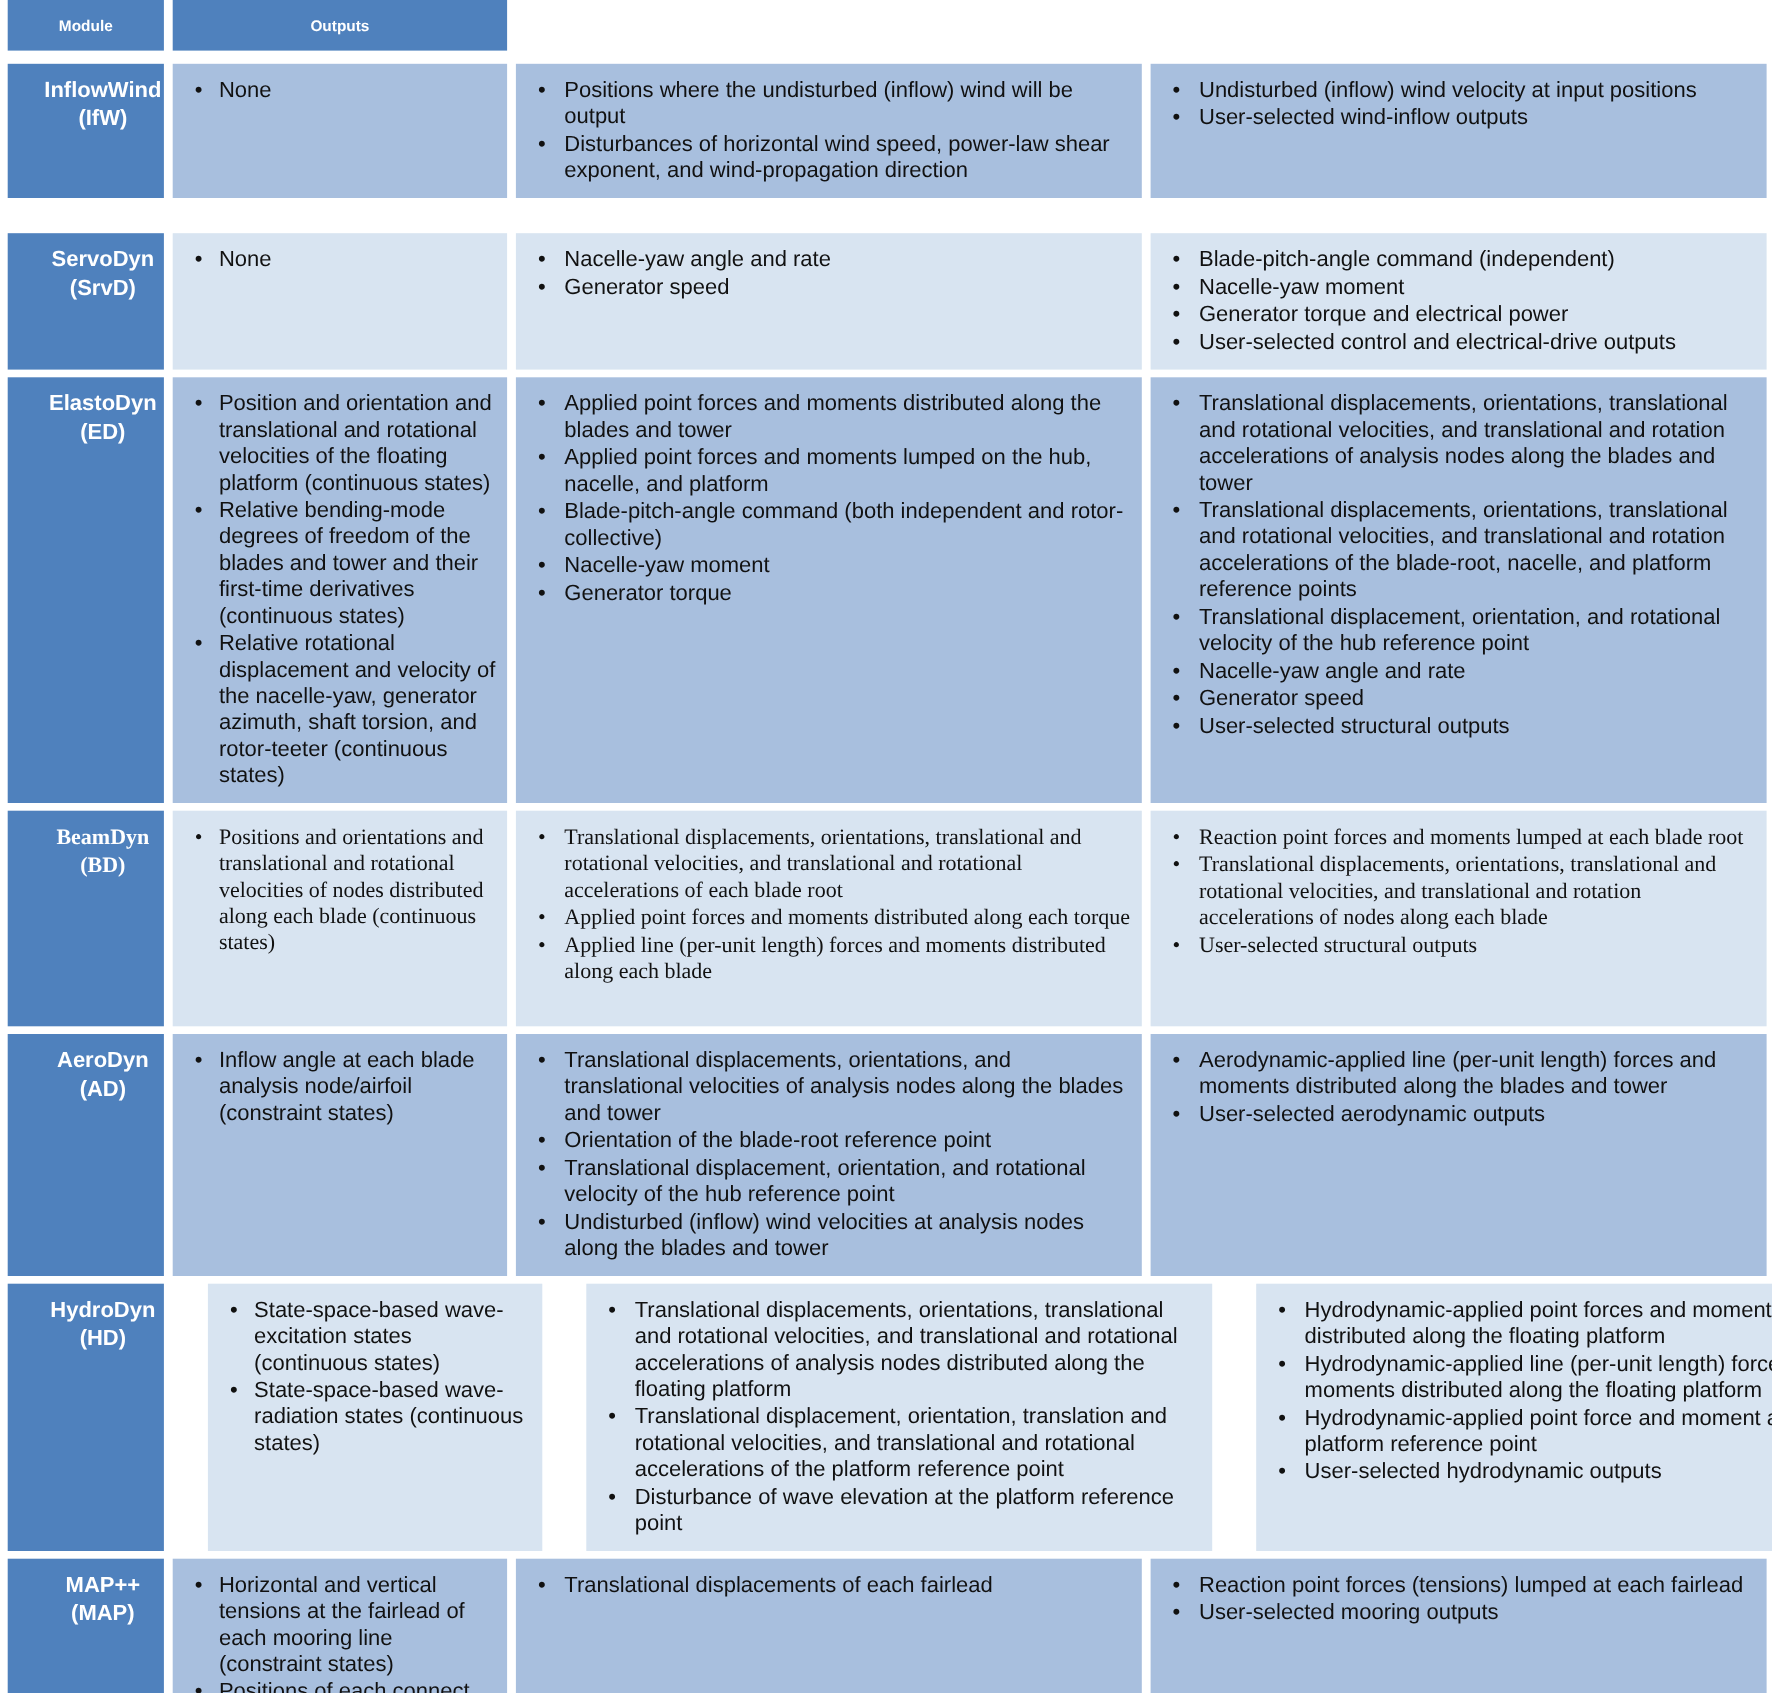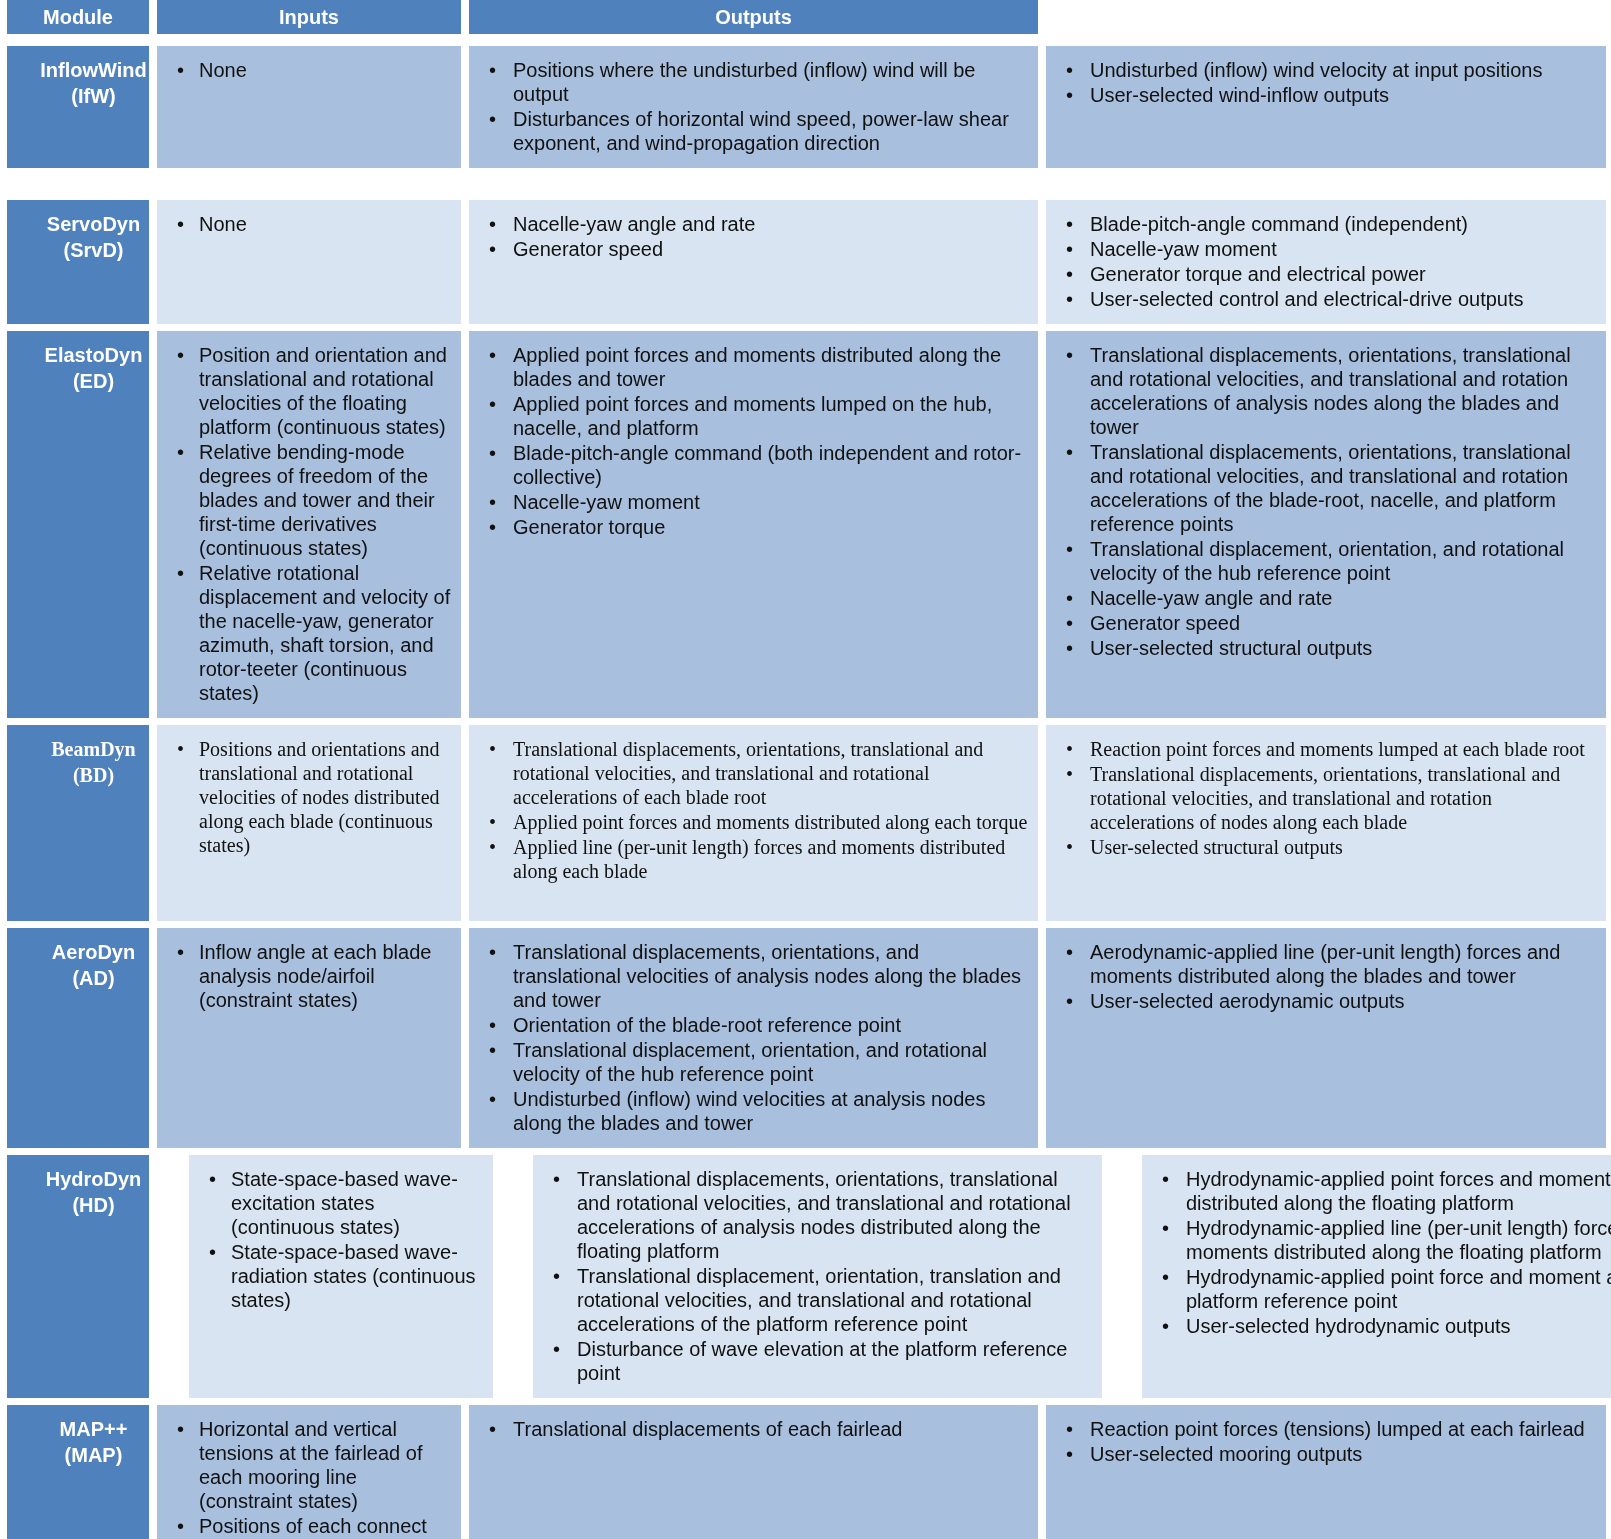--- a/index.html
+++ b/index.html
@@ -21,22 +21,22 @@
     grid-template-columns: 142px 304px 569px 560px;
     column-gap: 8px;
   }
   .header-row {
     margin-bottom: 12px;
   }
   .hcell {
     background: var(--header-bg, #4F81BD);
     color: var(--header-text, #fff);
     font-weight: bold;
-    font-size: 20px;
-    height: 34px;
+    font-size: 14px;
+    height: 46px;
     display: flex;
     align-items: center;
     justify-content: center;
   }
   #rows {
     display: grid;
     row-gap: 7px;
   }
   .row {
     
@@ -82,21 +82,20 @@
   }
   
   .states-cell .bullet .marker { flex-basis: 30px; }
 </style>
 </head>
 <body>
 
 <div class="table-wrap">
   <div class="grid-row header-row">
     <div class="hcell">Module</div>
-    <div class="hcell">Inputs</div>
     <div class="hcell">Outputs</div>
   </div>
   <div id="rows">
   <div class="grid-row row band-dark">
     <div class="cell module-cell">
       <div class="module-name">InflowWind</div>
       <div class="module-abbr">(IfW)</div>
     </div>
     <div class="cell data-cell states-cell">
           <div class="bullet">

